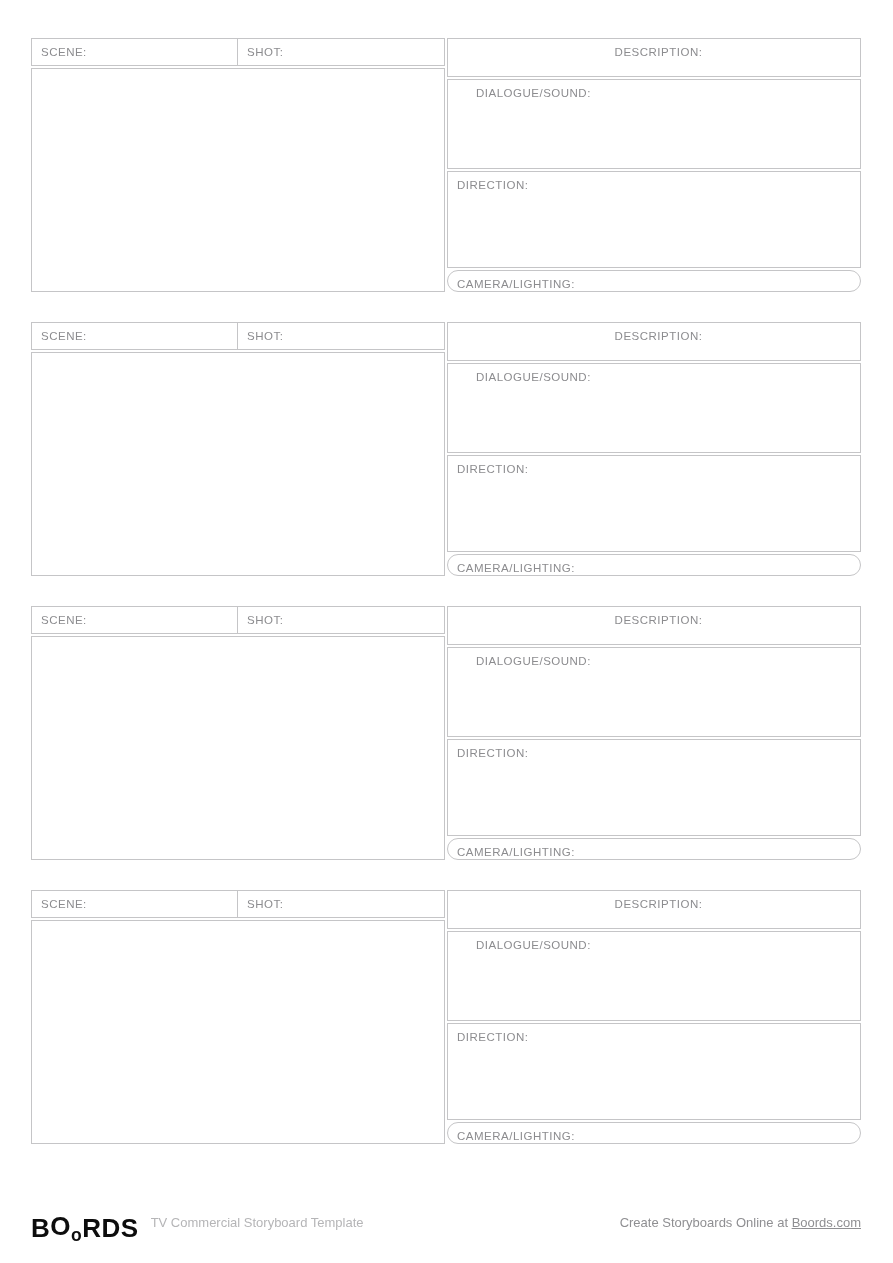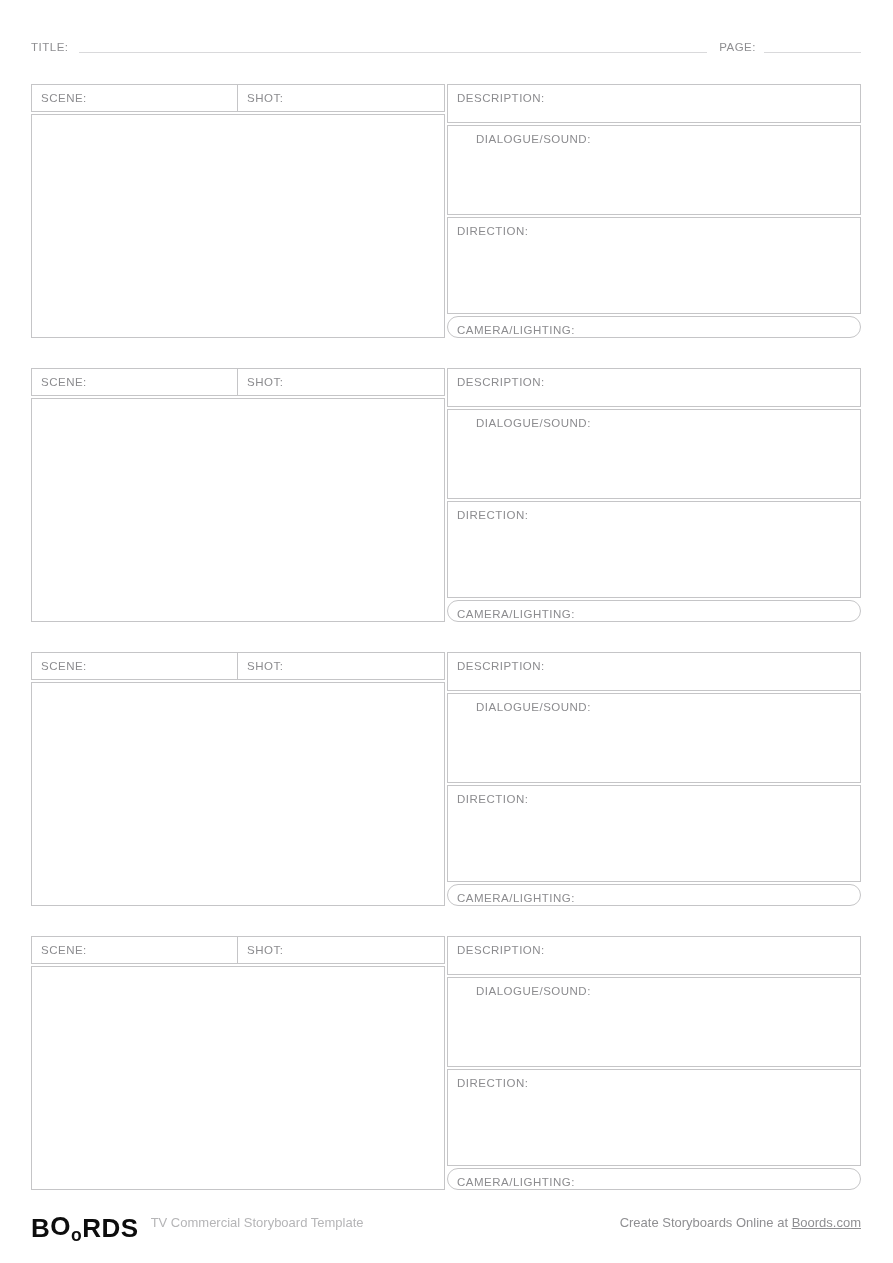--- a/index.html
+++ b/index.html
@@ -36,21 +36,21 @@
   .cell-shot  { flex:1; padding:7px 0 0 9px; }
 
   .field-label {
     font-size:11.5px; letter-spacing:0.5px; color:#8c8c8f;
     line-height:13px; display:block;
   }
 
   .drawing-area { flex:1; border:1px solid #c5c5c7; background:#ffffff; }
 
   .info-row { border:1px solid #c5c5c7; padding:7px 0 0 9px; background:#ffffff; }
-  .row-description { height:43px; }
+  .row-description { height:43px;text-align:center; }
   .row-dialogue    { height:100px;padding-left:28px; }
   .row-direction   { height:108px; }
   .row-camera      { flex:1;border-radius:17px; }
 
   
   .footer {
     position:absolute; left:31px; right:32px; bottom:14px;
     display:flex; height:34px;
   }
   .logo {
@@ -62,26 +62,20 @@
   .logo .lt-o { font-size:17.5px; top:4px; }
   .template-name { font-size:13px; color:#b5b5b7; margin-left:12px; }
   .footer-cta { margin-left:auto; font-size:13px; color:#8f8f92; white-space:nowrap; }
   .footer-cta .link { text-decoration:underline; color:#8f8f92; cursor:pointer;margin-top:39px; }
 </style>
 </head>
 <body>
 
 <div class="page">
 
-  <div class="title-row">
-    <span class="meta-label">TITLE:</span>
-    <div class="fill-line title-line"></div>
-    <span class="meta-label">PAGE:</span>
-    <div class="fill-line page-line"></div>
-  </div>
 
   <div class="panel">
     <div class="panel-left">
       <div class="header-row">
         <div class="cell-scene">
           <span class="field-label">SCENE:</span>
         </div>
         <div class="cell-shot">
           <span class="field-label">SHOT:</span>
         </div>

